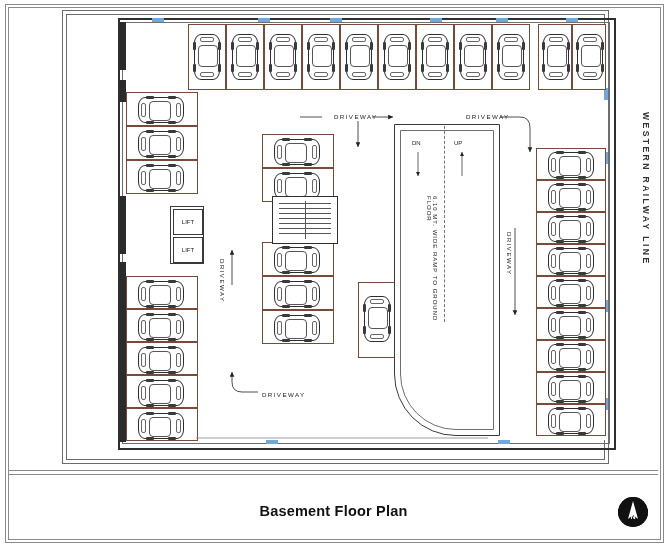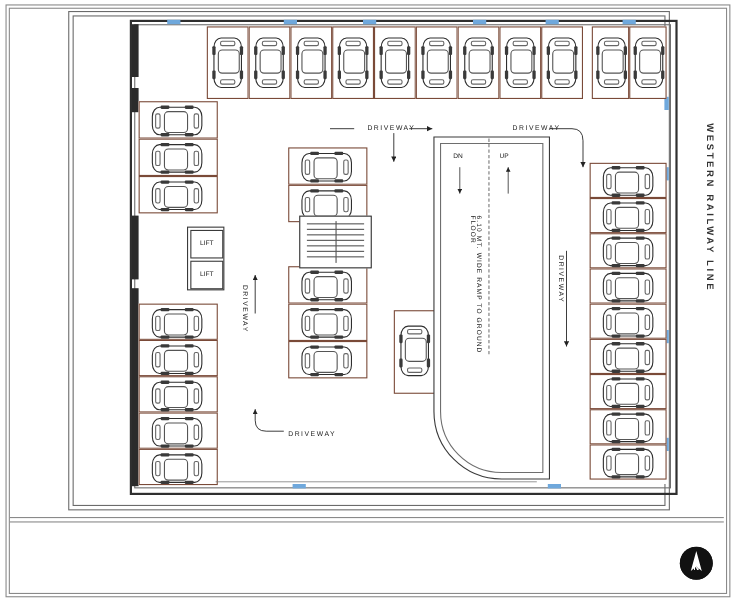--- a/index.html
+++ b/index.html
@@ -624,20 +624,21 @@
     <line x1="462" y1="176" x2="462" y2="152" stroke="#222" stroke-width="0.7" marker-end="url(#ah)"></line>
 
     <line x1="196" y1="438" x2="488" y2="438" stroke="#777" stroke-width="0.7"></line>
   </svg>
 
   <div class="rail-label">WESTERN RAILWAY LINE</div>
 
   <div class="sep"></div>
   <div class="sep2"></div>
 
+  <div class="title">Basement Floor Plan</div>
 
   <div class="north">
     <svg width="30" height="30" viewBox="0 0 30 30">
       <circle cx="15" cy="15" r="15" fill="#111"></circle>
       <polygon points="15,4 20,22 15,18 10,22" fill="#ffffff"></polygon>
     </svg>
     <span style="position:absolute;left:0;top:16px;width:30px;text-align:center;color:#fff;font-size:7px;font-weight:bold;">N</span>
   </div>
 
 </div>

